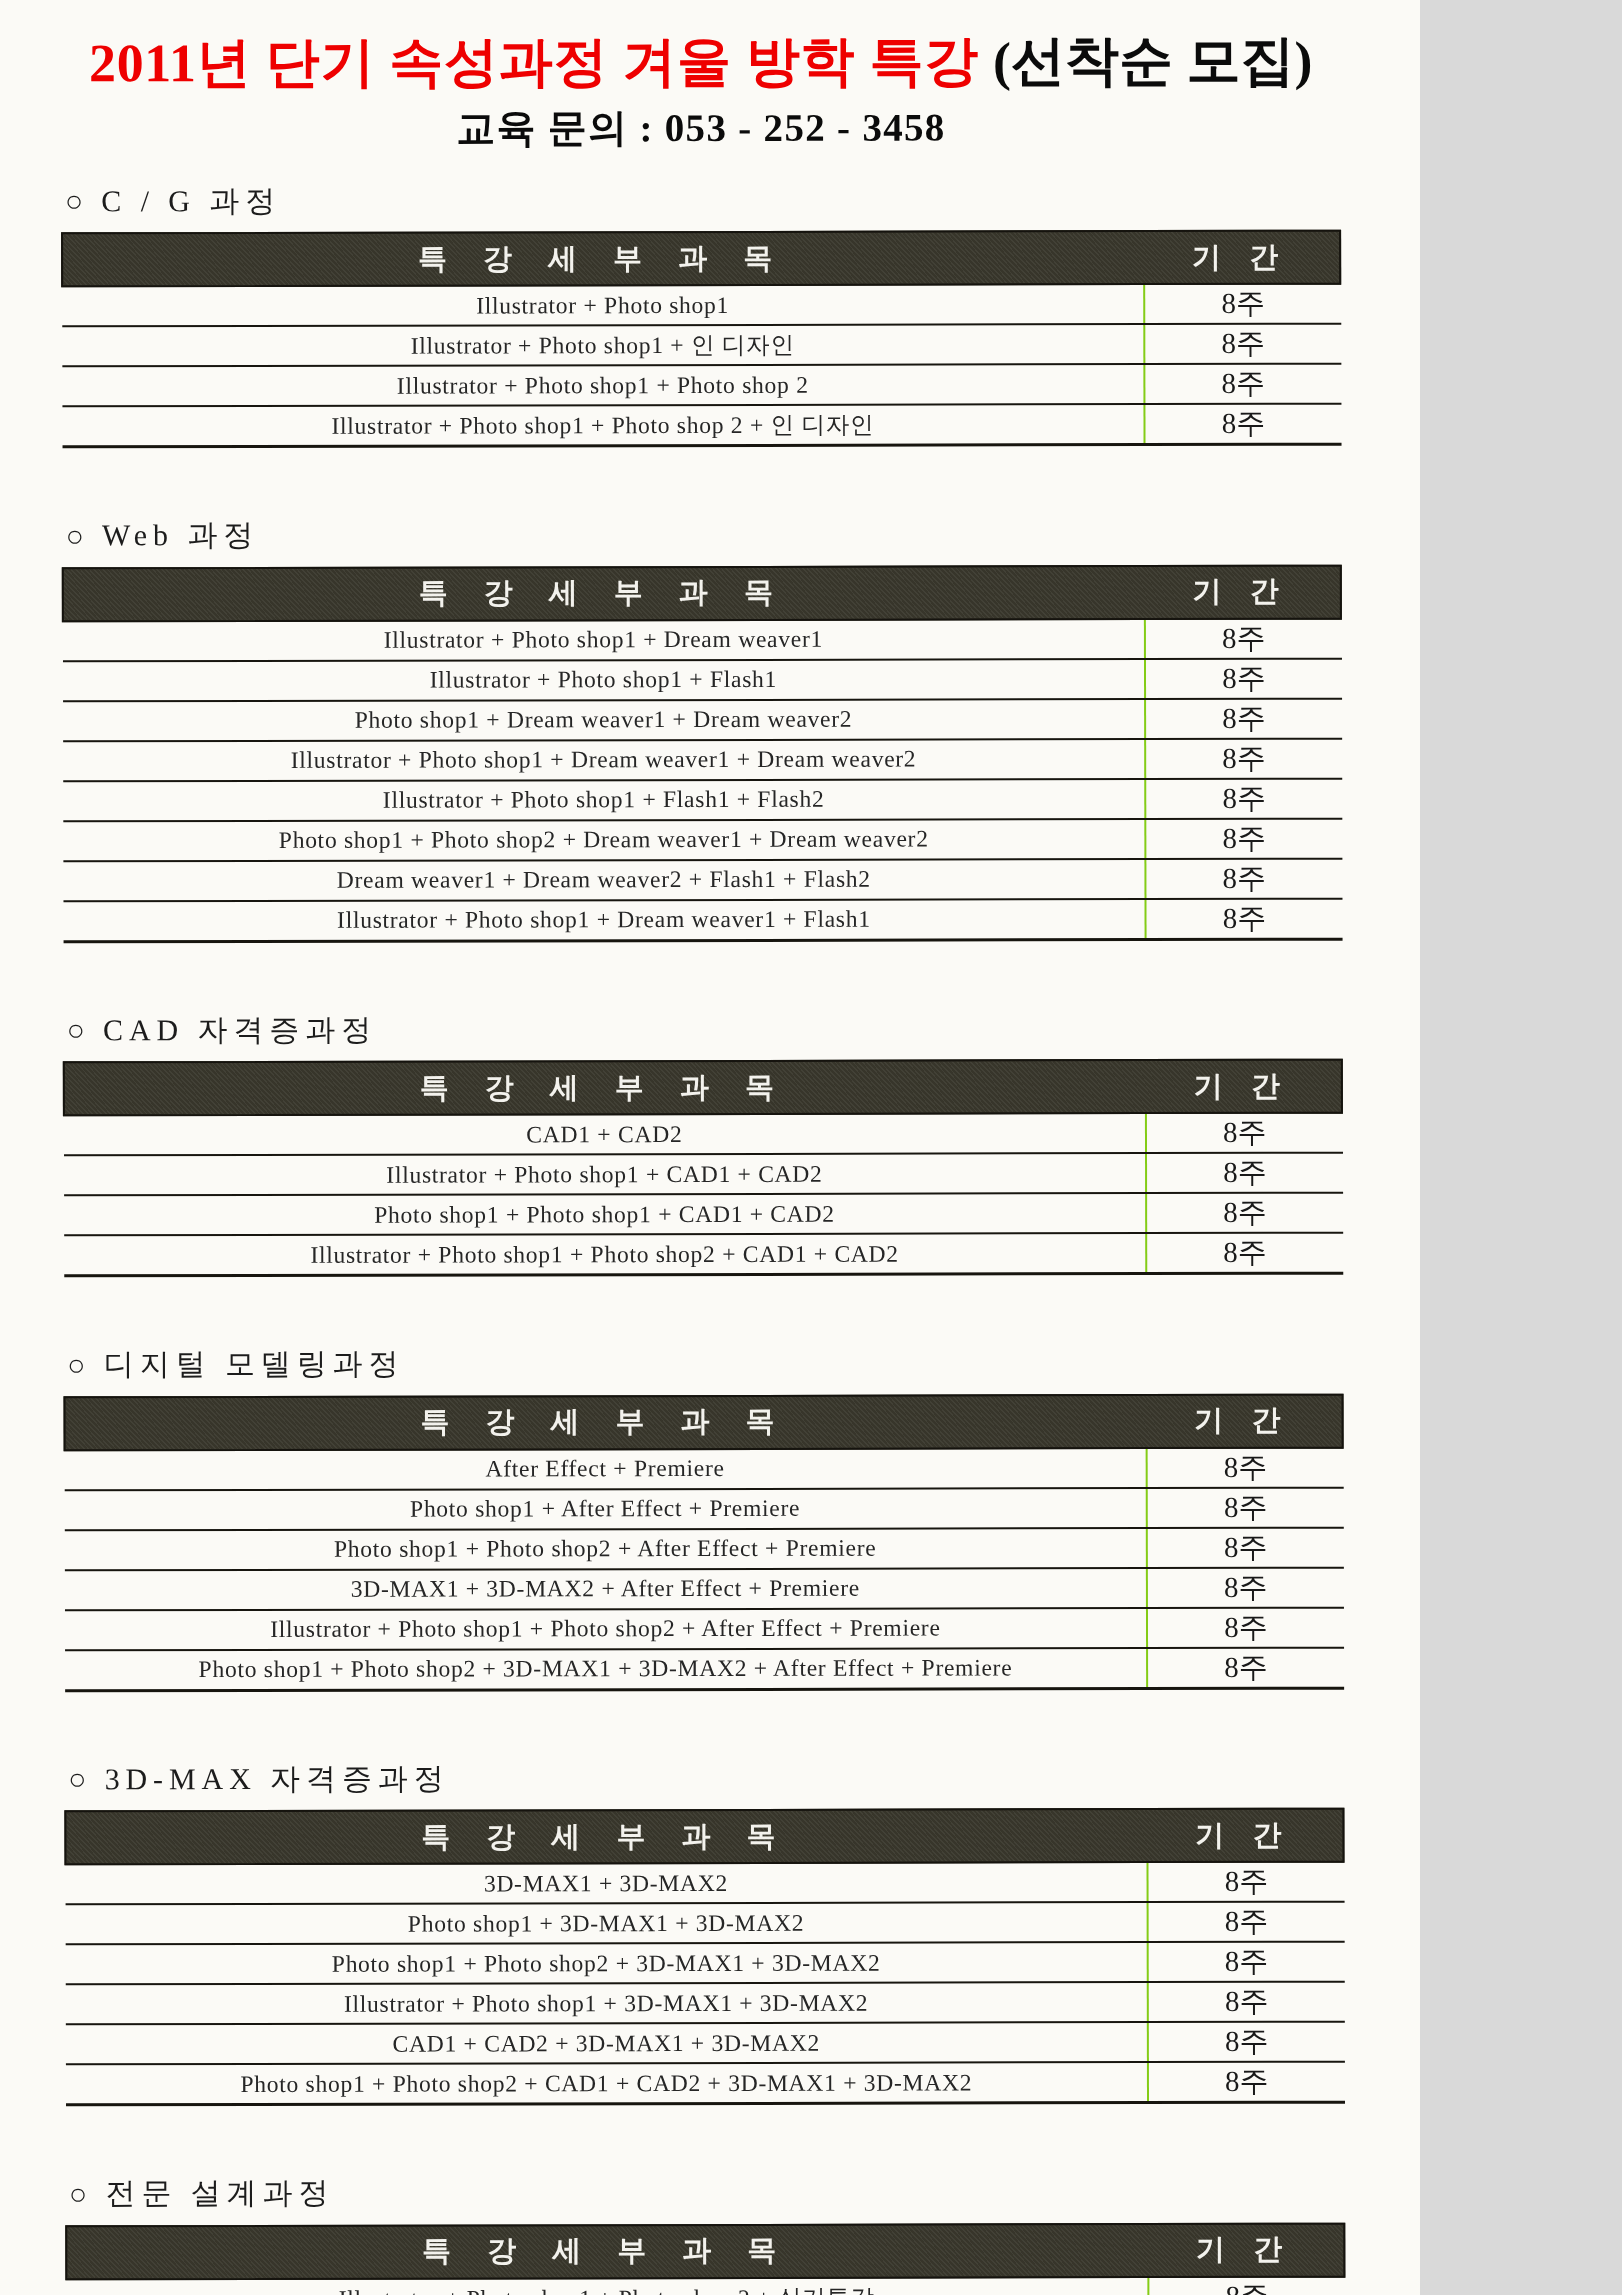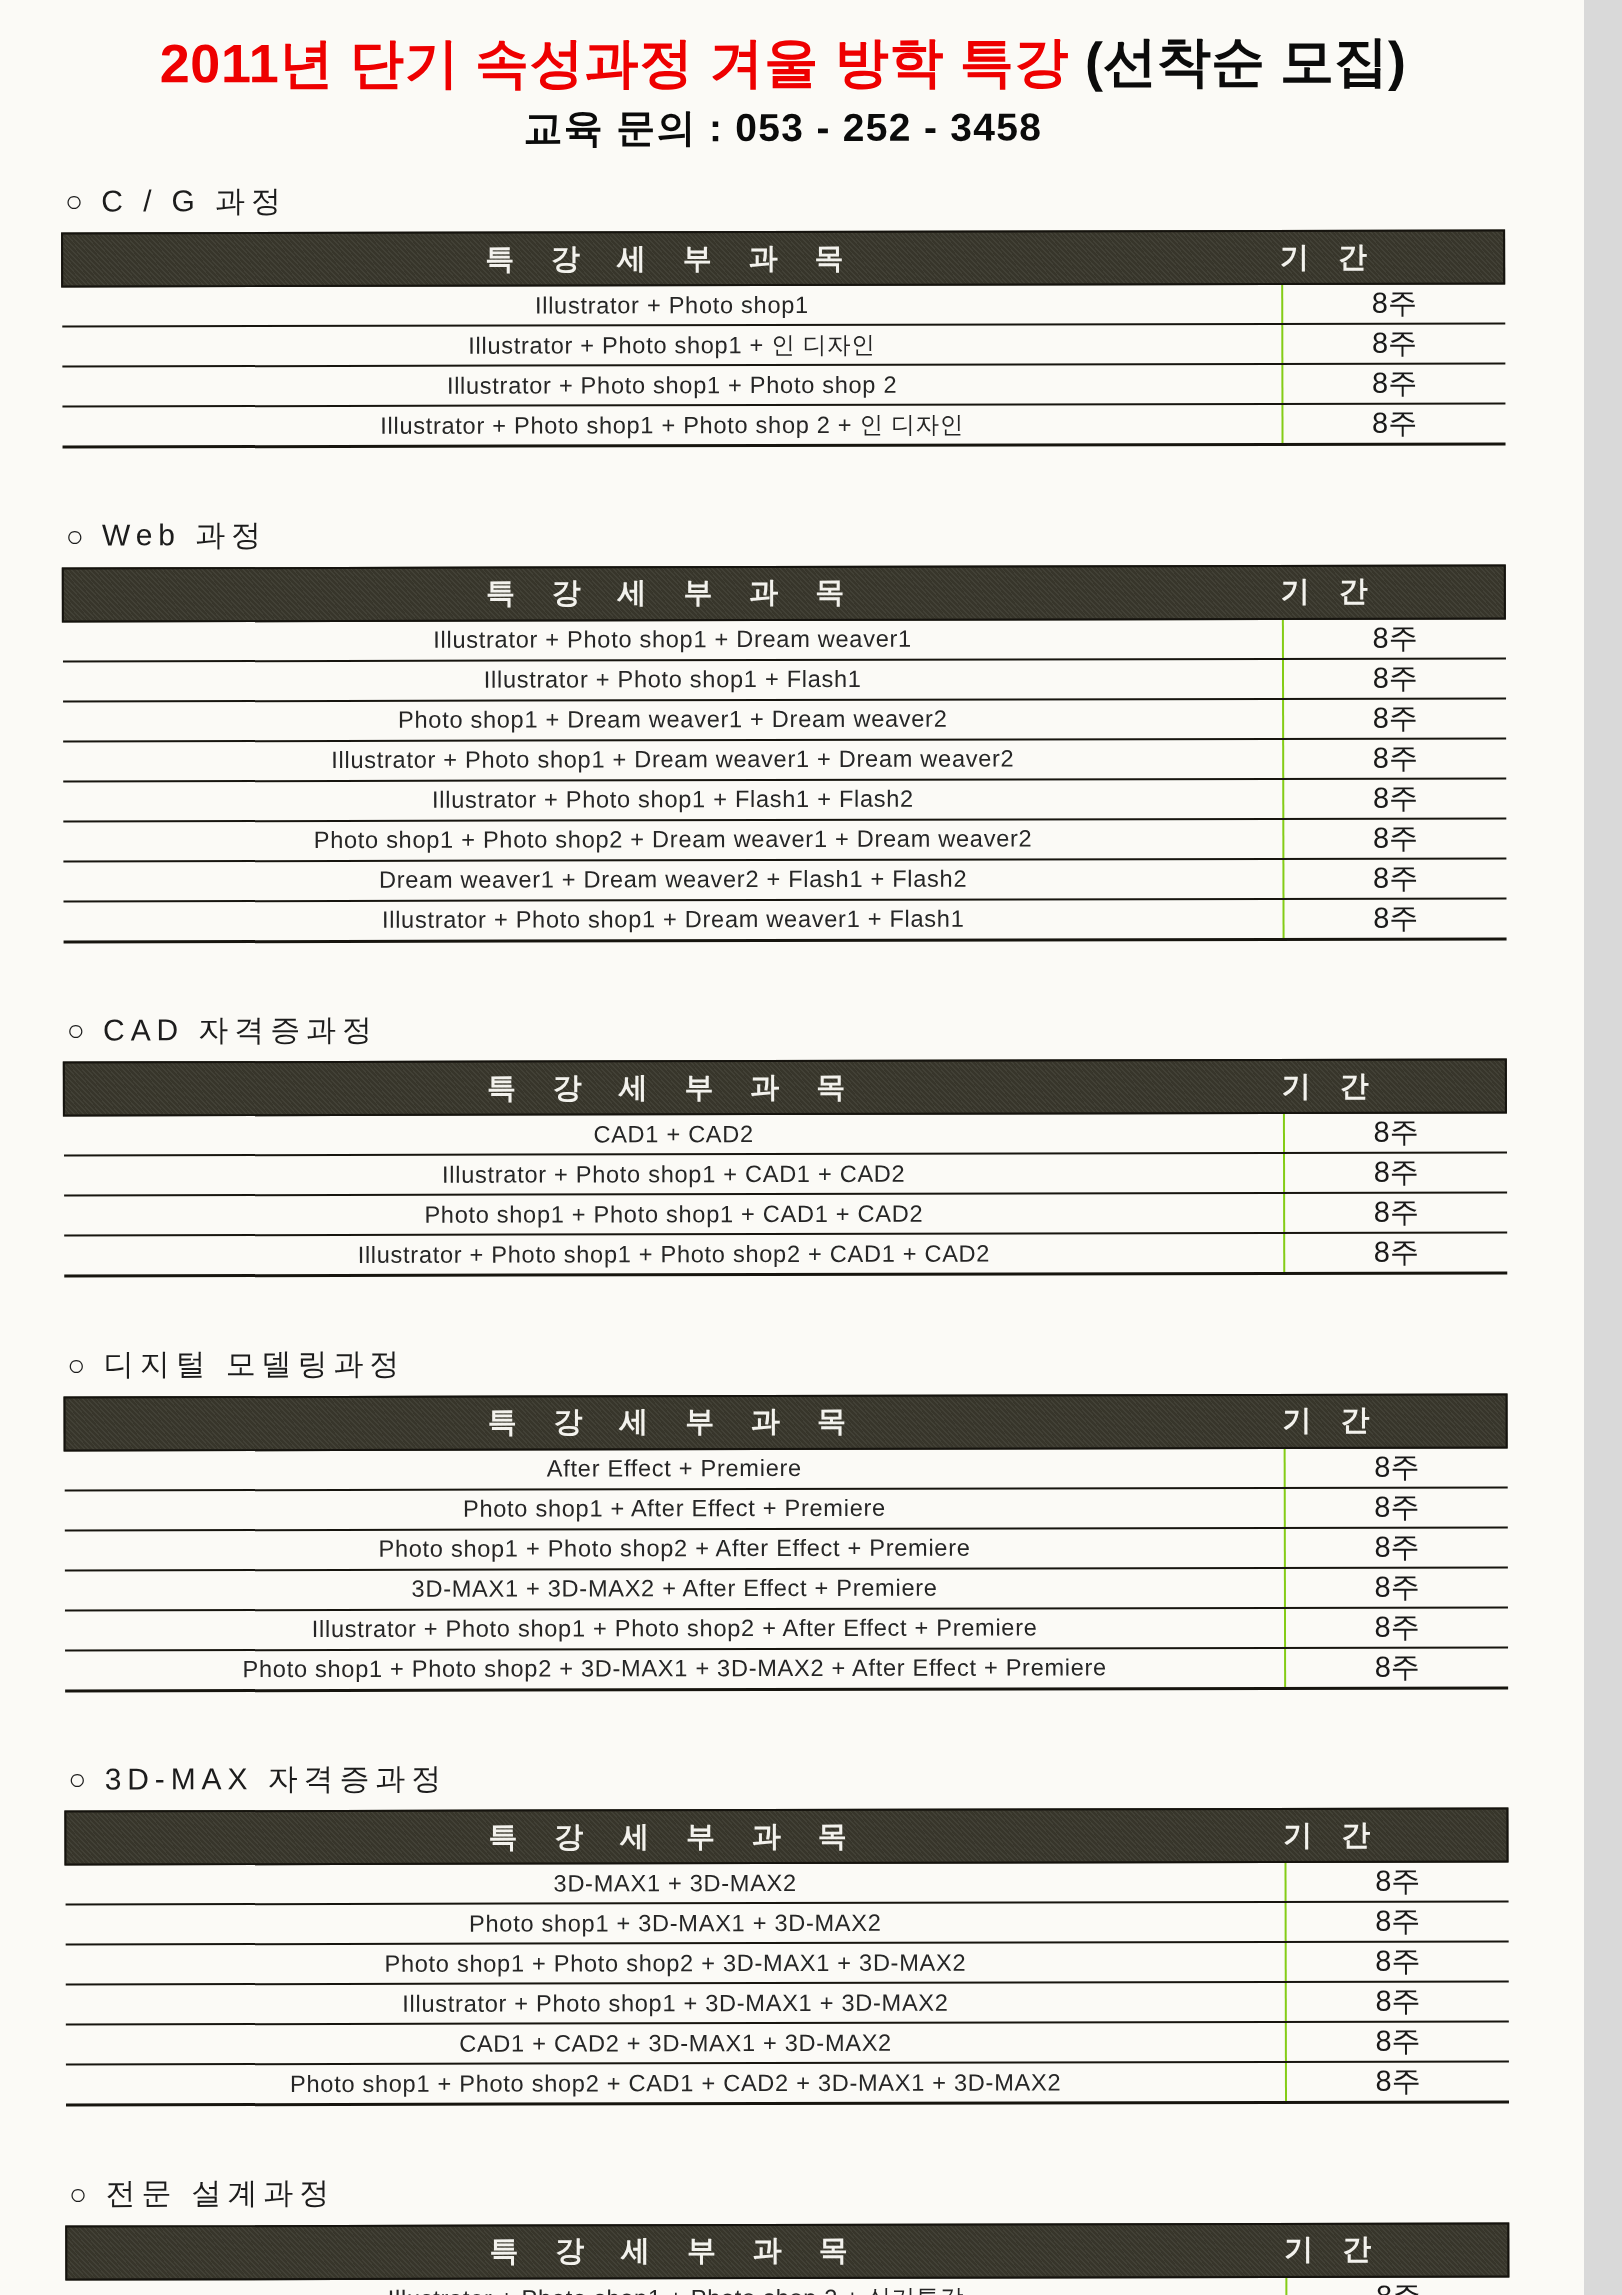--- a/index.html
+++ b/index.html
@@ -1,19 +1,19 @@
 <!DOCTYPE html>
 <html style="font-size:10.5px"><head>
 <meta charset="utf-8">
 <style>
   html, body { margin: 0; padding: 0; background: #d9d9d9; }
   .page {
-    width: 1584px; height: 2295px;
+    width: 1420px; height: 2295px;
     background: #fbfaf6;
-    font-family: Liberation Sans, sans-serif;
+    font-family: Liberation Serif, serif;
     overflow: hidden; position: relative;
   }
   .inner {
     position: absolute; inset: 0;
     padding: 22px 77px 0 63px;
     transform: rotate(-0.12deg);
   }
   
   .title-line { text-align: center; white-space: nowrap; line-height: 1.05; margin-top: 11.8px; }
   .title-red   { color: #ee0000; font-weight: bold; font-size: 54px; letter-spacing: 0.7px; }
@@ -35,21 +35,21 @@
   .tbl { width: 100%; }
   .thead {
     display: flex; align-items: center;
     height: 51px;
     background: #3a382d;
     background-image: repeating-linear-gradient(47deg, rgba(255,255,255,0.045) 0 1.3px, rgba(0,0,0,0.06) 1.3px 3.3px);
     border: 2px solid #15130e;
     color: #f3f2ed;
   }
   .th-subject { flex: 0 0 84.5%; text-align: center; font-size: 29px; letter-spacing: 14.4px; font-weight: bold; }
-  .th-duration { flex: 1 1 auto; font-size: 29px; letter-spacing: 10.5px; font-weight: bold; }
+  .th-duration { flex: 1 1 auto; text-align: center; font-size: 29px; letter-spacing: 10.5px; font-weight: bold; }
 
   .rows { border-left: 0.7px solid transparent; }
   .row { display: flex; align-items: stretch; height: 38px; border-bottom: 2px solid #17150f; }
   .row:last-child { border-bottom: 3.9px solid #17150f; }
   .cell-subject {
     flex: 0 0 84.5%;
     display: flex; align-items: center; justify-content: center;
     font-size: 23.6px; color: #262626; letter-spacing: 0.7px; white-space: nowrap;
   }
   .cell-duration {

